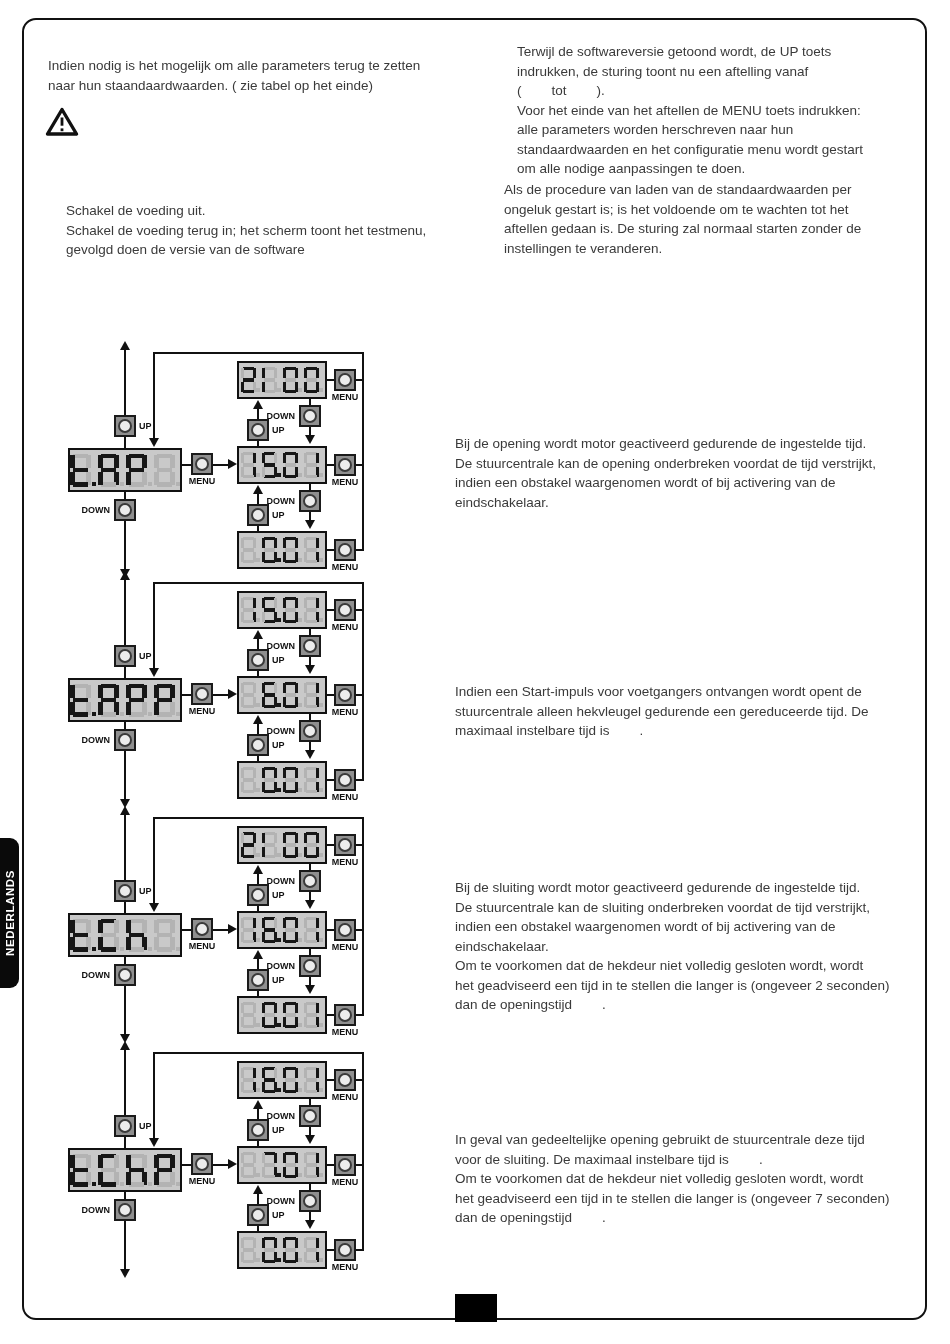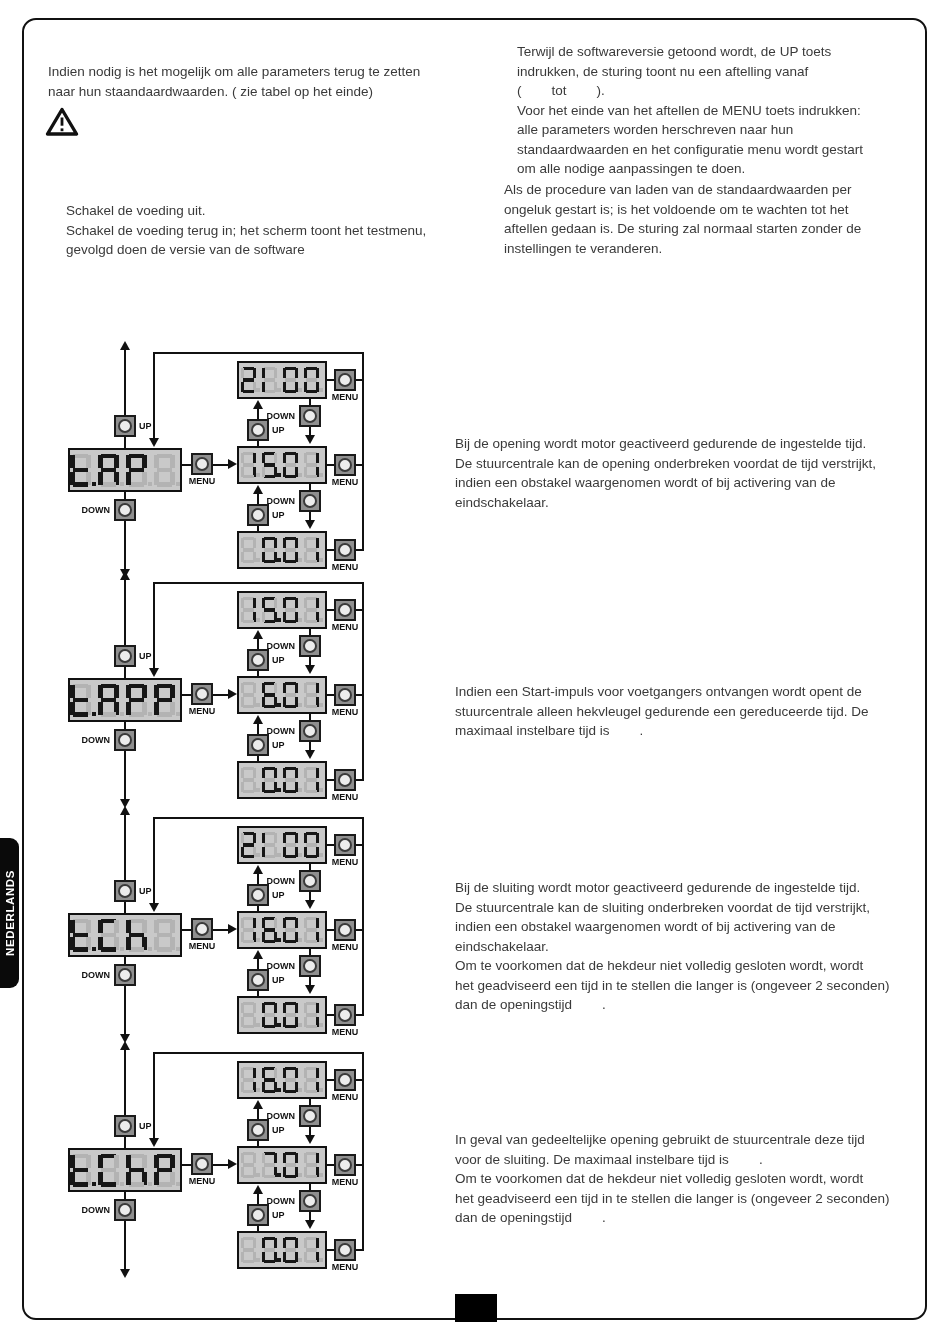--- a/index.html
+++ b/index.html
@@ -43,21 +43,21 @@
 </style>
 </head>
 <body>
 
 <div class="abs" id="frame"></div>
 
 <div class="abs" id="lang-tab">
   <span>NEDERLANDS</span>
 </div>
 
-<div class="abs bodytext" style="left:48px;top:62px;width:440px;">Indien nodig is het mogelijk om alle parameters terug te zetten
+<div class="abs bodytext" style="left:48px;top:56px;width:440px;">Indien nodig is het mogelijk om alle parameters terug te zetten
 naar hun staandaardwaarden. ( zie tabel op het einde)</div>
 
 <div class="abs" style="left:45px;top:107px;">
   <svg width="34" height="30" viewBox="0 0 34 30">
     <path d="M17 2.5 L31.5 27 L2.5 27 Z" fill="none" stroke="#111" stroke-width="3.4" stroke-linejoin="round"></path>
     <rect x="15.6" y="10.5" width="2.8" height="8.2" fill="#111"></rect>
     <rect x="15.6" y="21.4" width="2.8" height="2.8" fill="#111"></rect>
   </svg>
 </div>
 
@@ -1077,16 +1077,16 @@
 <div class="abs bodytext" style="left:455px;top:878px;width:480px;">Bij de sluiting wordt motor geactiveerd gedurende de ingestelde tijd.
 De stuurcentrale kan de sluiting onderbreken voordat de tijd verstrijkt,
 indien een obstakel waargenomen wordt of bij activering van de
 eindschakelaar.
 Om te voorkomen dat de hekdeur niet volledig gesloten wordt, wordt
 het geadviseerd een tijd in te stellen die langer is (ongeveer 2 seconden)
 dan de openingstijd        .</div>
 <div class="abs bodytext" style="left:455px;top:1130px;width:480px;">In geval van gedeeltelijke opening gebruikt de stuurcentrale deze tijd
 voor de sluiting. De maximaal instelbare tijd is        .
 Om te voorkomen dat de hekdeur niet volledig gesloten wordt, wordt
-het geadviseerd een tijd in te stellen die langer is (ongeveer 2 seconden)
+het geadviseerd een tijd in te stellen die langer is (ongeveer 7 seconden)
 dan de openingstijd        .</div>
 
 <div class="abs" id="page-num-box"></div>
 
 </body></html>

